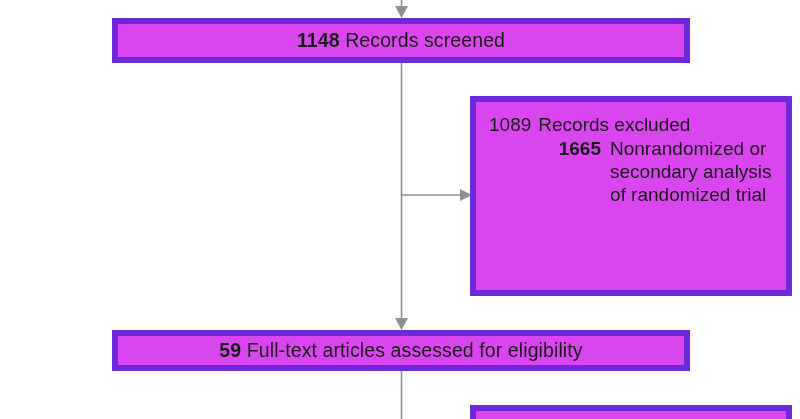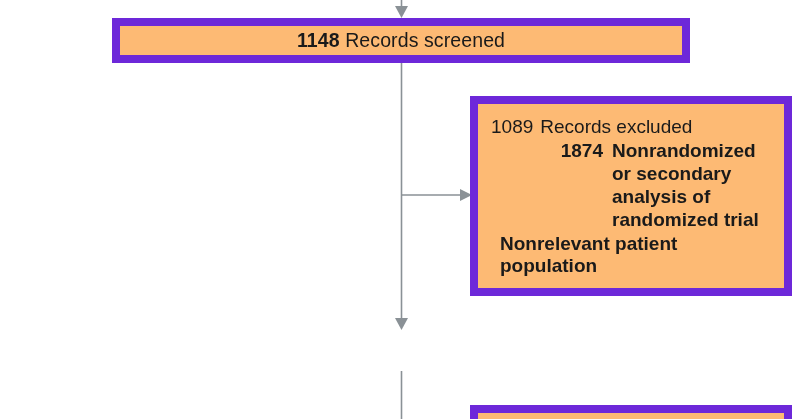--- a/index.html
+++ b/index.html
@@ -27,22 +27,22 @@
     left: 0;
     top: 0;
     width: 800px;
     height: 419px;
     pointer-events: none;
   }
 
   
   .flow-box {
     position: absolute;
-    background: #fdba74;
-    border: 8px solid #6d28d9;
+    background: #d946ef;
+    border: 6px solid #6d28d9;
     box-sizing: border-box;
   }
 
   .box-screened {
     left: 112px;
     top: 18px;
     width: 578px;
     height: 45px;
     display: flex;
     align-items: center;
@@ -104,21 +104,21 @@
     margin-top: 1px;
   }
   .excl-row .num {
     font-weight: bold;
     width: 112px;
     text-align: right;
     flex: 0 0 112px;
     white-space: nowrap;
   }
   .excl-row .lbl {
-    font-weight: bold;
+    font-weight: normal;
     padding-left: 9px;
     max-width: 190px;
   }
 </style>
 </head>
 <body>
 
 <div class="flow-canvas">
 
   <svg class="connector-svg" viewBox="0 0 800 419" xmlns="http://www.w3.org/2000/svg">
@@ -153,26 +153,31 @@
       <span class="lbl">Records screened</span>
     </div>
   </div>
 
   <div class="flow-box box-excluded">
     <div class="excl-head">
       <span class="num">1089</span><span class="lbl">Records excluded</span>
     </div>
 
     <div class="excl-row">
-      <span class="num">1874</span>
+      <span class="num">1665</span>
       <span class="lbl">Nonrandomized or secondary analysis of randomized trial</span>
     </div>
 
     <div class="excl-row">
-      <span class="lbl">Nonrelevant patient population</span>
     </div>
 
   </div>
 
+  <div class="flow-box box-fulltext">
+    <div class="line-main">
+      <span class="num">59</span>
+      <span class="lbl">Full-text articles assessed for eligibility</span>
+    </div>
+  </div>
 
   <div class="flow-box box-next"></div>
 
 </div>
 
 </body></html>

